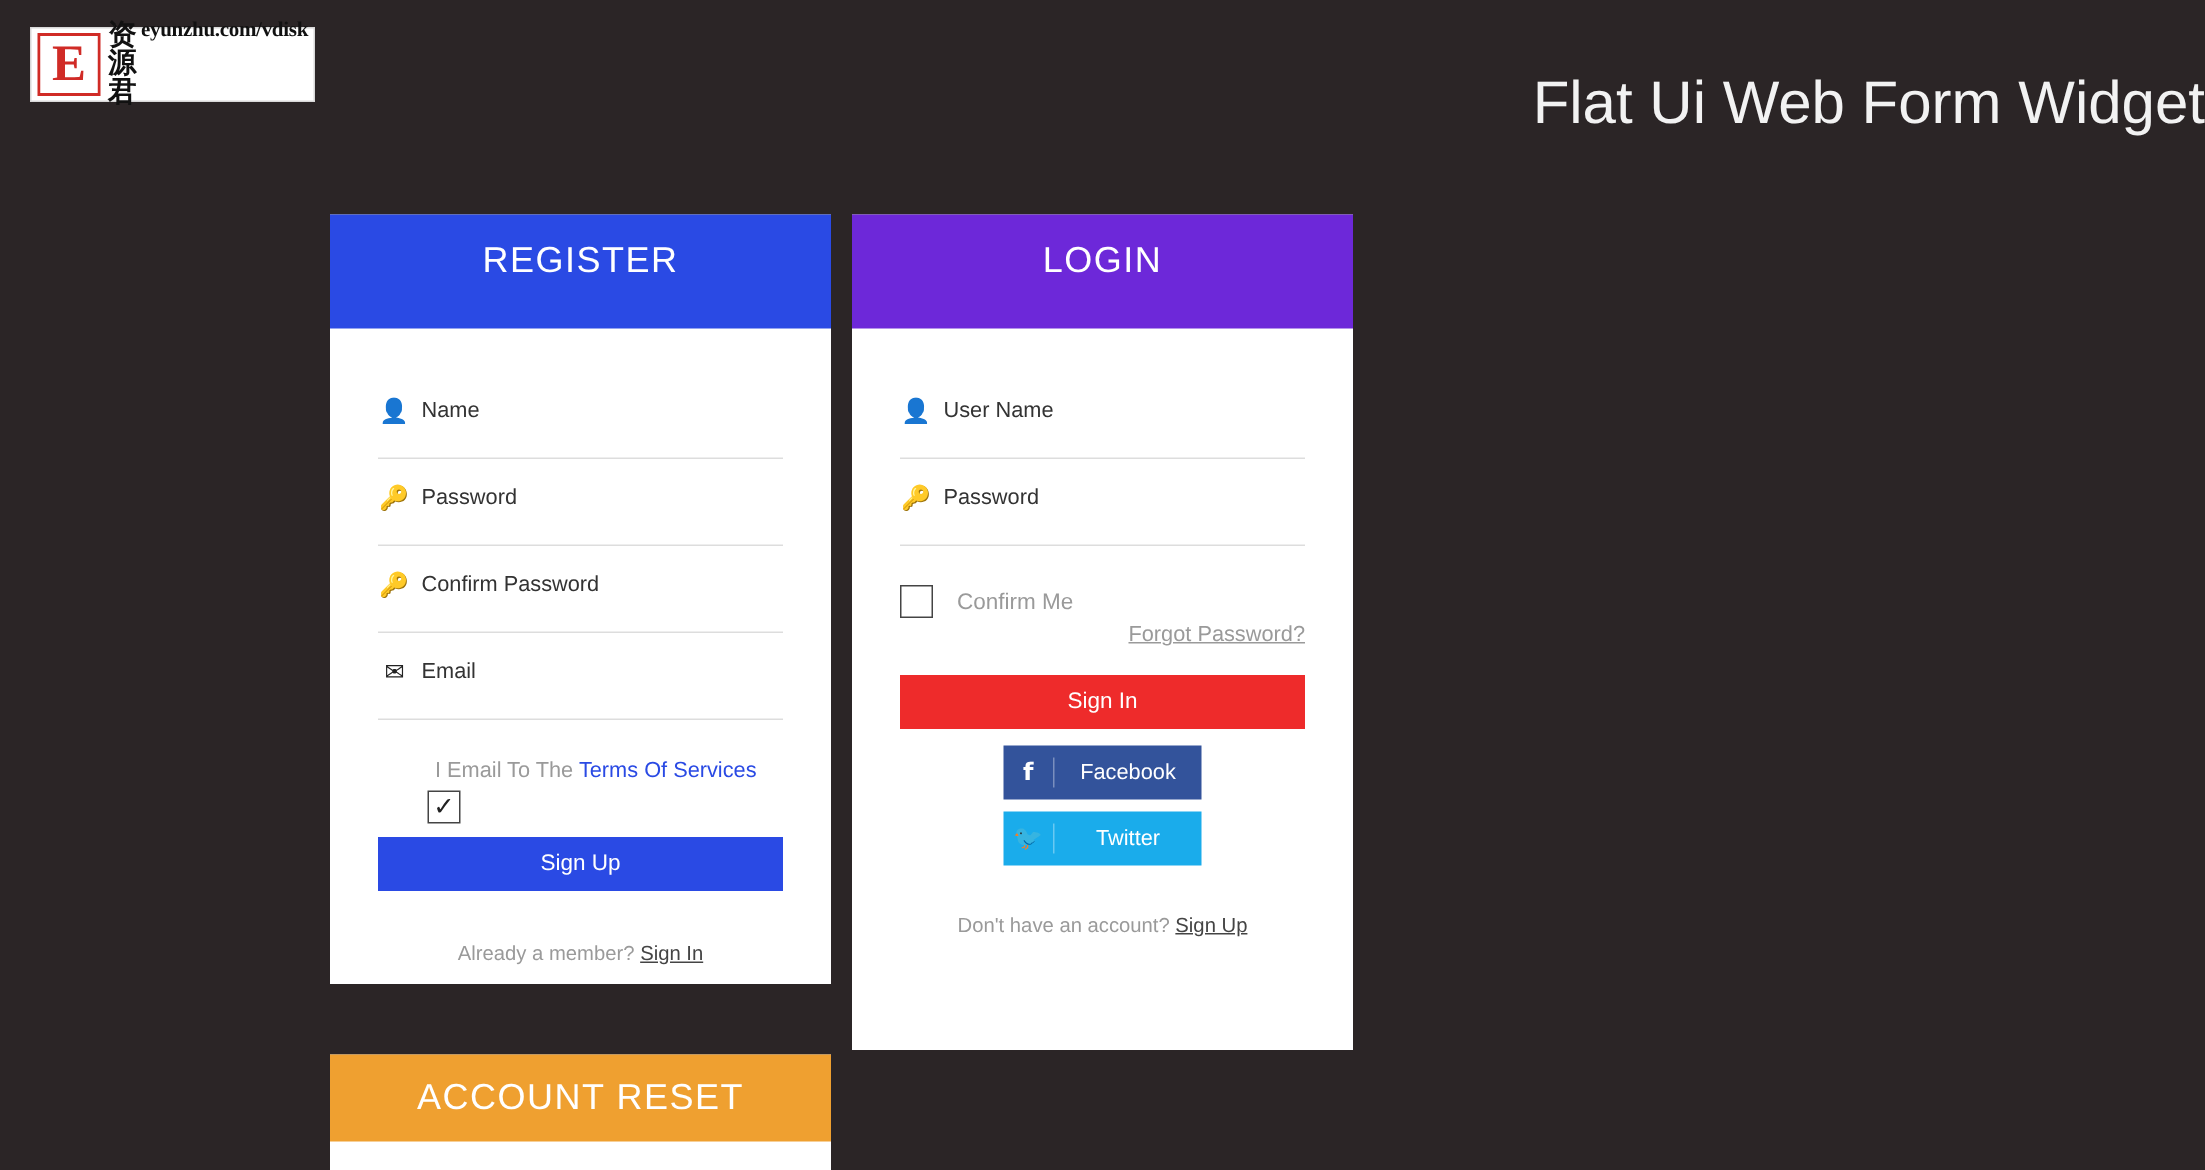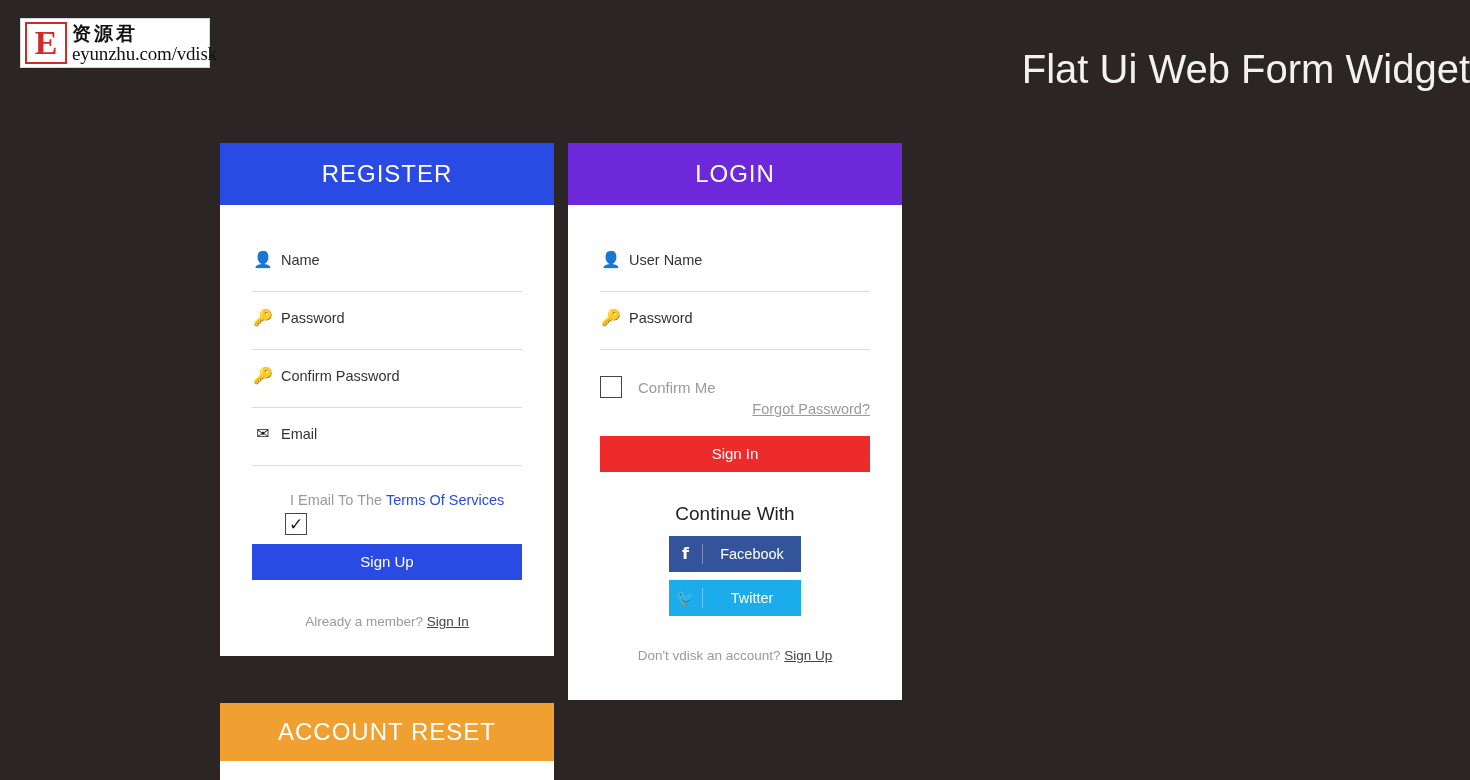--- a/index.html
+++ b/index.html
@@ -34,29 +34,29 @@
     flex: 0 0 auto;
     margin-right: 5px;
   }
   .logo-e span {
     display: block;
     background: #ffffff;
     color: #d02b26;
     width: 100%; height: 100%;
     line-height: 38px;
   }
-  .logo-txt { display: flex; flex-direction: column; justify-content: flex-end; line-height: 1; }
+  .logo-txt { display: flex; flex-direction: row; justify-content: flex-end; line-height: 1; }
   .logo-cn {
     font-family: "DejaVu Sans", sans-serif;
     font-size: 19px; font-weight: bold; color: #111;
     letter-spacing: 3px; margin-bottom: 1px;
   }
   .logo-url {
     font-family: "Liberation Serif", serif;
-    font-size: 19px; font-weight: normal; color: #111;
+    font-size: 14px; font-weight: bold; color: #111;
     letter-spacing: -0.2px;
   }
 
   
   .page-title {
     position: absolute; left: 0; top: 44px; width: 1470px;
     text-align: right;
     color: #f2f2f2;
     font-size: 40px;
     font-weight: normal;
@@ -64,21 +64,21 @@
   }
 
   
   .card { position: absolute; background: #ffffff; }
   .card-head {
     text-align: center;
     color: #ffffff;
     font-size: 24px;
     letter-spacing: 1px;
     line-height: 62px;
-    height: 62px;
+    height: 76px;
   }
   .card-body { padding: 0 32px; }
 
   #register-card { left: 220px; top: 143px; width: 334px; height: 513px; }
   #register-card .card-head { background: #2a4ae4; }
 
   #login-card { left: 568px; top: 143px; width: 334px; height: 557px; }
   #login-card .card-head { background: #6d28d9; }
 
   #reset-card { left: 220px; top: 703px; width: 334px; height: 120px; }
@@ -289,34 +289,33 @@
         <div class="cbx"></div>
         <span class="remember-label">Confirm Me</span>
       </div>
 
       <div class="forgot-row">
         <a href="#">Forgot Password?</a>
       </div>
 
       <button class="btn" id="signin-btn">Sign In</button>
 
-      <div class="continue-with">Continue With</div>
 
       <div class="social-wrap">
         <button class="social-btn" id="facebook-btn">
           <span class="sicon">f</span>
           <span class="slabel">Facebook</span>
         </button>
         <button class="social-btn" id="twitter-btn">
           <span class="sicon">🐦</span>
           <span class="slabel">Twitter</span>
         </button>
       </div>
 
-      <div class="bottom-note"><span>Don't vdisk an account? </span><a href="#">Sign Up</a></div>
+      <div class="bottom-note"><span>Don't have an account? </span><a href="#">Sign Up</a></div>
     </div>
   </div>
 
   <div class="card" id="reset-card">
     <div class="card-head">ACCOUNT RESET</div>
     <div class="card-body"></div>
   </div>
 
 </div>
 

